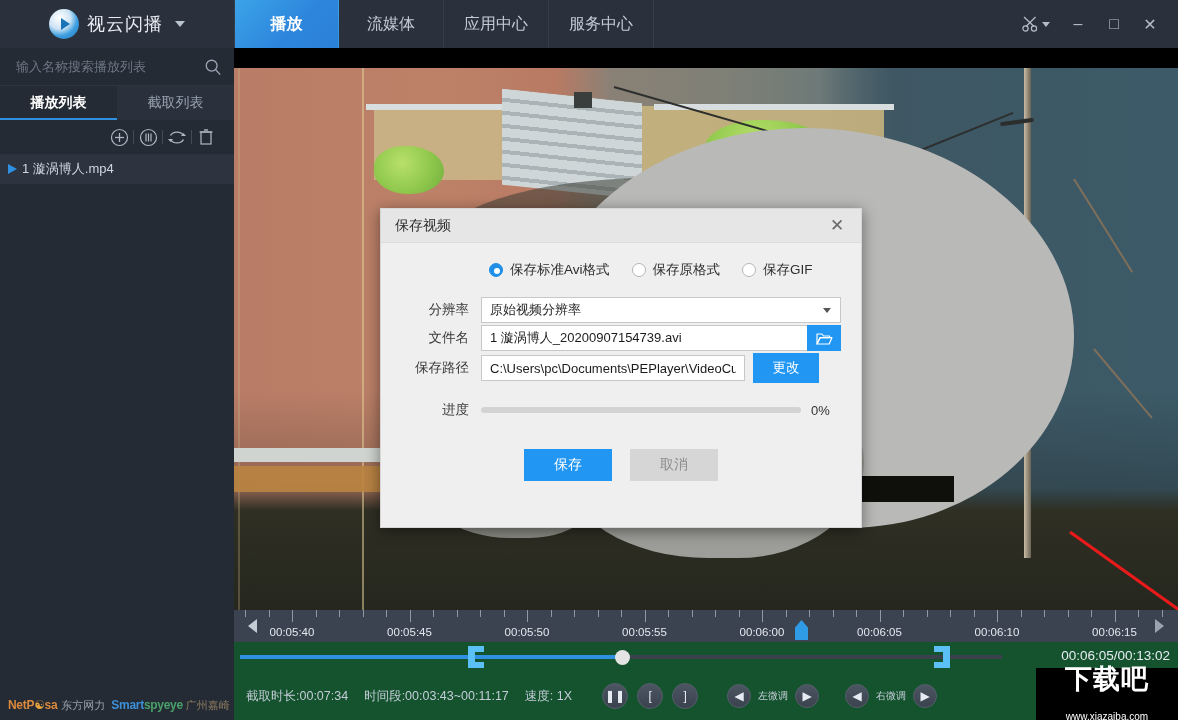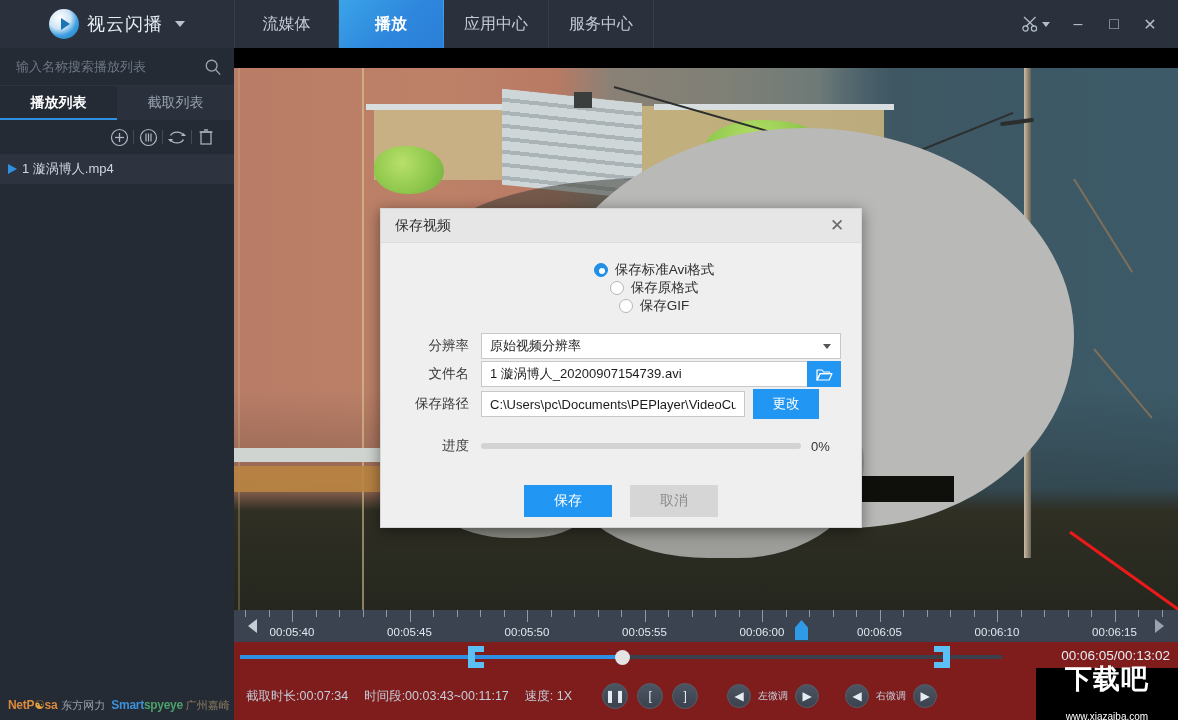--- a/index.html
+++ b/index.html
@@ -192,21 +192,21 @@
     border-bottom: 1px solid #dcdcdc;
   }
   .dlg-title-text { font-size: 14px; color: #2d2d2d; }
   .dlg-close {
     margin-left: auto; width: 28px; height: 28px;
     display:flex; align-items:center; justify-content:center;
     color:#6a6a6a; font-size:17px; cursor:pointer;
   }
   .dlg-body { padding: 18px 20px 0 20px; }
 
-  .radio-row { display:flex; align-items:center; gap: 0px; padding-left: 88px; margin-bottom: 18px; flex-direction: column;}
+  .radio-row { display:flex; align-items:center; gap: 0px; padding-left: 88px; margin-bottom: 18px;}
   .radio { display:flex; align-items:center; gap:7px; margin-right: 22px; cursor:pointer;}
   .radio-dot {
     width:14px; height:14px; border-radius:50%; border:1px solid #b6b6b6; background:#fff;
     flex:0 0 14px; position:relative;
   }
   .radio.checked .radio-dot { border-color:#1f8fe8; background:#1f8fe8; }
   .radio.checked .radio-dot::after {
     content:""; position:absolute; left:4px; top:4px; width:6px; height:6px;
     border-radius:50%; background:#ffffff;
   }
@@ -252,21 +252,21 @@
     font-size:14px; cursor:pointer; font-family:"Liberation Sans", sans-serif;
   }
   .btn-cancel {
     width: 88px; height: 32px; background:#d6d6d6; color:#8c8c8c; border:none;
     font-size:14px; cursor:pointer; font-family:"Liberation Sans", sans-serif;
   }
 
   
   .timeline {
     position:absolute; left:234px; top:610px; width:944px; height:110px;
-    background:#7f1d1d;
+    background:#14532d;
   }
   .ruler {
     position:relative; height:32px; background:#3c4350;
     display:flex; align-items:flex-end; overflow:hidden;
   }
   .ruler-arrow {
     position:absolute; z-index:3; top:9px; width:0;height:0; cursor:pointer;
   }
   .ruler-arrow.left { left:14px; border-right:9px solid #c4ccd6; border-top:7px solid transparent; border-bottom:7px solid transparent;}
   .ruler-arrow.right { right:14px; border-left:9px solid #9aa3b0; border-top:7px solid transparent; border-bottom:7px solid transparent;}
@@ -348,22 +348,22 @@
 <div id="app">
 
   <div class="titlebar">
     <div class="brand">
       <div class="brand-logo"></div>
       <div class="brand-name">视云闪播</div>
       <div class="brand-caret"></div>
     </div>
 
     <div class="nav-tabs">
+      <div class="nav-tab active">播放</div>
       <div class="nav-tab">流媒体</div>
-      <div class="nav-tab active">播放</div>
       <div class="nav-tab">应用中心</div>
       <div class="nav-tab">服务中心</div>
     </div>
 
     <div class="win-controls">
       <div class="scissors-box">
         <svg width="18" height="18" viewBox="0 0 18 18">
           <circle cx="4.5" cy="13.5" r="2.6" fill="none" stroke="#b3bdc9" stroke-width="1.2"></circle>
           <circle cx="13" cy="13.5" r="2.6" fill="none" stroke="#b3bdc9" stroke-width="1.2"></circle>
           <line x1="3" y1="2" x2="13" y2="11.5" stroke="#b3bdc9" stroke-width="1.3"></line>

